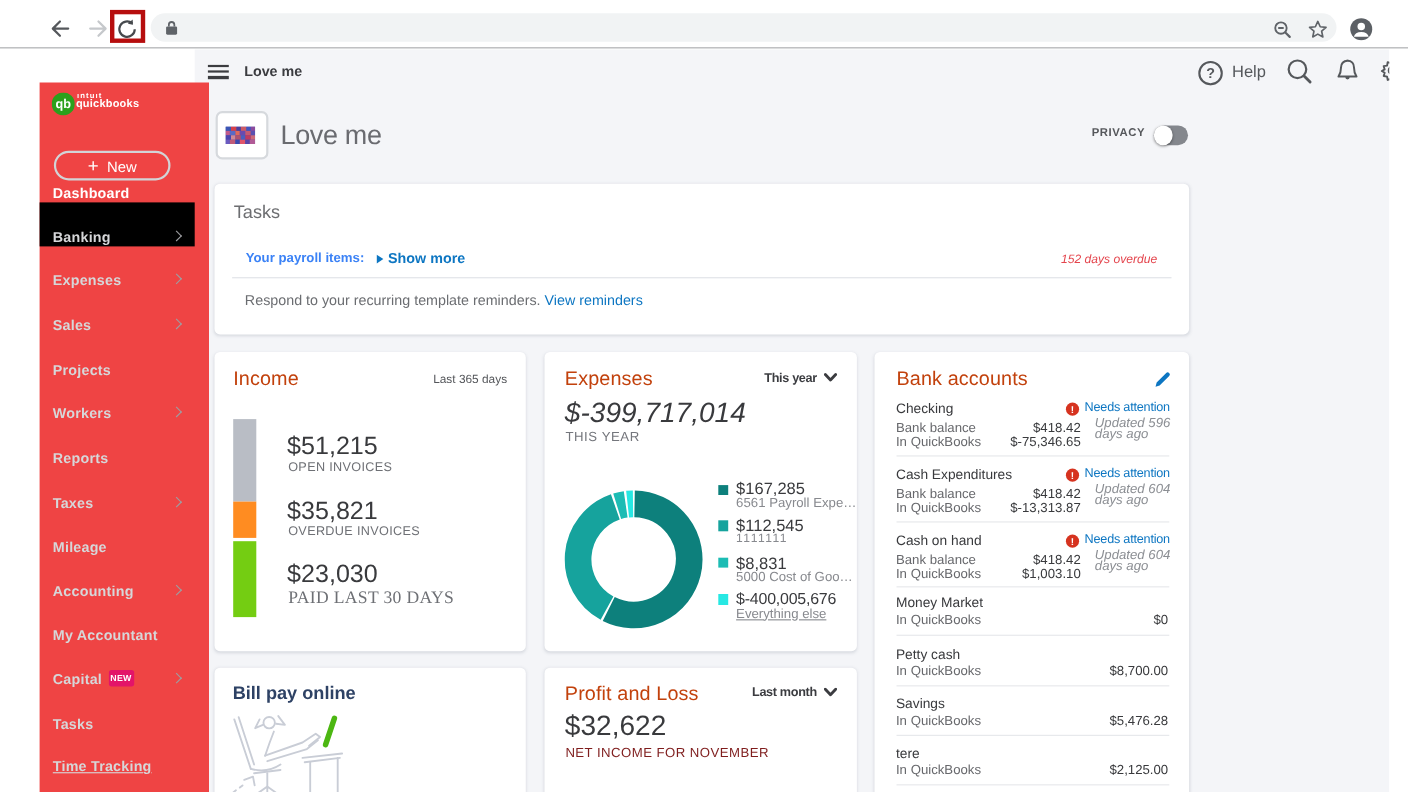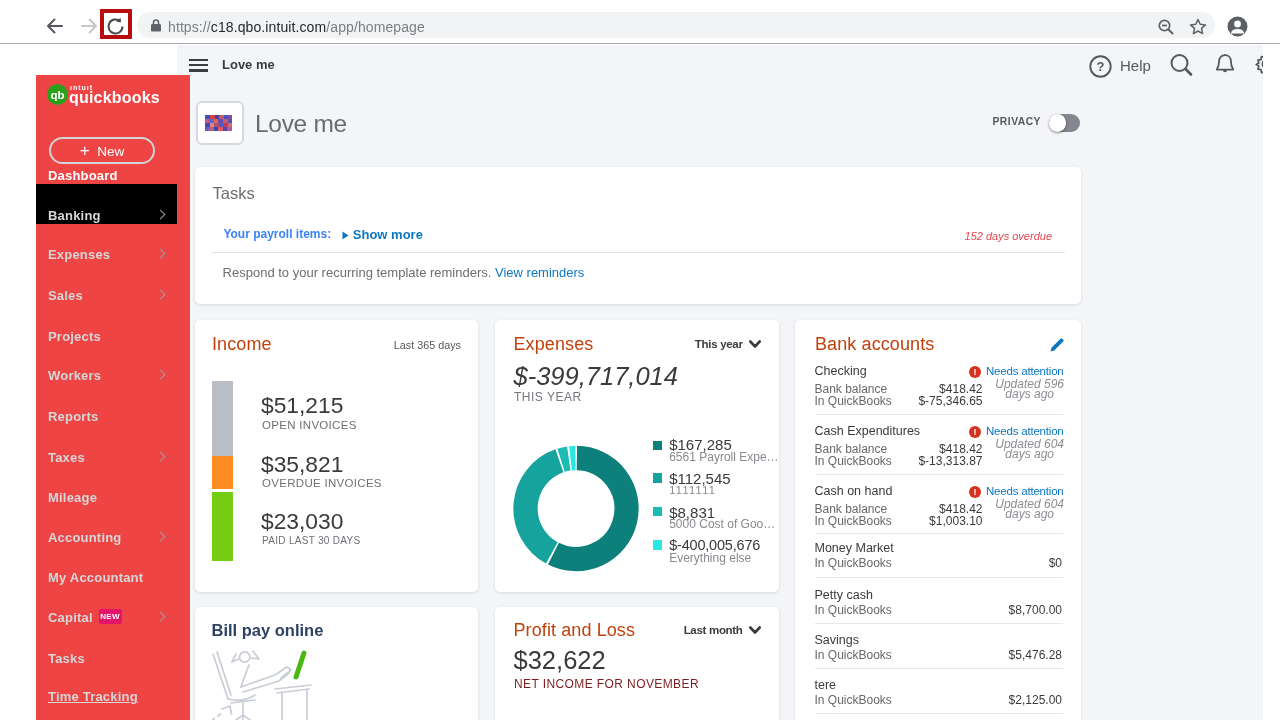--- a/index.html
+++ b/index.html
@@ -16,21 +16,21 @@
 .navitem { position:absolute; left:12px; width:129px; white-space:nowrap; font-size:13px; font-weight:700; color:#d6d7d9; letter-spacing:0.2px; }
 .navchev { position:absolute; right:13px; top:3px; width:7px; height:7px; border-right:1.7px solid #9d9ea2; border-top:1.7px solid #9d9ea2; transform:rotate(45deg); }
 .card { position:absolute; background:#fff; border-radius:5px; box-shadow:0 1px 3px rgba(80,90,110,0.18); }
 .ctitle { font-size:18px; color:#c2410c; letter-spacing:0.1px; }
 .blue { color:#0d76c2; }
 .amount { color:#393a3d; }
 .bdiv { position:absolute; left:20px; right:18px; height:1px; background:#e5e7ea; }
 .bname { position:absolute; left:20px; font-size:12.5px; color:#393a3d; }
 .blabel { position:absolute; left:20px; font-size:12px; color:#67686c; }
 .bamt { position:absolute; width:168px; left:20px; text-align:right; font-size:12px; color:#393a3d; }
-.bupd { position:absolute; right:17px; text-align:center; font-style:italic; font-size:12px; color:#8b8e93; }
+.bupd { position:absolute; right:17px; text-align:left; font-style:italic; font-size:12px; color:#8b8e93; }
 .needs { position:absolute; left:191.5px; font-size:11.5px; letter-spacing:-0.2px; font-weight:400; color:#0d76c2; }
 .rex { position:absolute; width:12px; height:12px; border-radius:50%; background:#d6331f; color:#fff; font-size:9px; font-weight:700; text-align:center; line-height:12px; }
 </style>
 </head>
 <body>
 
 <div id="browser">
   <svg class="abs" style="left:45px; top:16px;" width="20" height="20" viewBox="0 0 20 20">
     <path d="M3 10 H17 M3 10 L9.5 3.5 M3 10 L9.5 16.5" stroke="#55585c" stroke-width="2" fill="none" stroke-linecap="round"></path>
   </svg>
@@ -40,21 +40,20 @@
   <div id="redbox"></div>
   <svg class="abs" style="left:106px; top:17px;" width="20" height="20" viewBox="0 0 20 20">
     <path d="M16.5 9.5 A7 7 0 1 1 14.2 4.3" stroke="#46494d" stroke-width="2" fill="none"></path>
     <path d="M14.6 0.8 L14.9 5.6 L10.2 4.6 Z" fill="#46494d"></path>
   </svg>
   <div id="urlbar"></div>
   <svg class="abs" style="left:150px; top:19px;" width="12" height="13" viewBox="0 0 12 13">
     <rect x="1" y="5" width="10" height="7.5" rx="1.2" fill="#5f6368"></rect>
     <path d="M3.5 5 V3.5 A2.5 2.5 0 0 1 8.5 3.5 V5" stroke="#5f6368" stroke-width="1.6" fill="none"></path>
   </svg>
-  <div id="urltext"><span style="color:#7b7f83">https://</span><span style="color:#27282a">c18.qbo.intuit.com</span><span style="color:#7b7f83">/app/homepage</span></div>
   <svg class="abs" style="left:1157px; top:18px;" width="18" height="18" viewBox="0 0 18 18">
     <circle cx="7.5" cy="7.5" r="5.2" stroke="#5f6368" stroke-width="1.7" fill="none"></circle>
     <path d="M5 7.5 H10" stroke="#5f6368" stroke-width="1.7"></path>
     <path d="M11.5 11.5 L15.5 15.5" stroke="#5f6368" stroke-width="2" stroke-linecap="round"></path>
   </svg>
   <svg class="abs" style="left:1189px; top:18px;" width="18" height="18" viewBox="0 0 18 18">
     <path d="M9 1.5 L11.2 6.3 L16.5 6.9 L12.5 10.4 L13.6 15.6 L9 13 L4.4 15.6 L5.5 10.4 L1.5 6.9 L6.8 6.3 Z" stroke="#5f6368" stroke-width="1.5" fill="none" stroke-linejoin="round"></path>
   </svg>
   <svg class="abs" style="left:1227px; top:16px;" width="21" height="21" viewBox="0 0 21 21">
     <circle cx="10.5" cy="10.5" r="10" fill="#5c6065"></circle>
@@ -65,21 +64,21 @@
 
 <div id="app">
   <div id="content"></div>
   <div id="sidebar">
 
     <svg class="abs" style="left:11px; top:9px;" width="21" height="21" viewBox="0 0 21 21">
       <circle cx="10.5" cy="10.5" r="10.5" fill="#2ca01c"></circle>
       <text x="10.5" y="14.6" text-anchor="middle" font-size="11.5" font-weight="700" fill="#fff" font-family="Liberation Sans">qb</text>
     </svg>
     <div class="abs" style="left:34px; top:9px; font-size:7px; font-weight:700; color:#fff; letter-spacing:1px;">ıntuıt</div>
-    <div class="abs" style="left:33px; top:14px; font-size:16px; font-weight:700; color:#fff; letter-spacing:0.2px;">quickbooks</div>
+    <div class="abs" style="left:33px; top:14px; font-size:10px; font-weight:700; color:#fff; letter-spacing:0.2px;">quickbooks</div>
 
     <div class="abs" style="left:13px; top:62px; width:106px; height:27px; border:2px solid #d2d4d7; border-radius:14px; color:#fff; font-size:13.5px; font-weight:400; text-align:center; line-height:23px;"><span style="font-size:17px; font-weight:400;">+</span>&nbsp; New</div>
 
     <div class="abs" style="left:0; top:108.5px; width:141px; height:40px; background:#000;"></div>
   </div>
 </div>
 
 <div class="navitem" style="left:48px; top:167.5px; color:#fff;">Dashboard</div>
 <div class="navitem" style="left:48px; top:207.5px;">Banking<span class="navchev"></span></div>
 <div class="navitem" style="left:48px; top:247.3px;">Expenses<span class="navchev"></span></div>
@@ -172,21 +171,21 @@
   <div class="abs ctitle" style="left:17px; top:13.5px;">Income</div>
   <div class="abs" style="right:17px; top:19px; font-size:10.8px; color:#55575b;">Last 365 days</div>
   <div class="abs" style="left:17.3px; top:61px; width:20.9px; height:75px; background:#b9bdc5;"></div>
   <div class="abs" style="left:17.3px; top:136px; width:20.9px; height:33px; background:#ff8c21;"></div>
   <div class="abs" style="left:17.3px; top:172px; width:20.9px; height:69px; background:#74cd12;"></div>
   <div class="abs amount" style="left:66px; top:72px; font-size:22.8px;">$51,215</div>
   <div class="abs" style="left:67px; top:98.5px; font-size:11.5px; color:#6e7075; letter-spacing:0.3px;">OPEN INVOICES</div>
   <div class="abs amount" style="left:66px; top:130.5px; font-size:22.8px;">$35,821</div>
   <div class="abs" style="left:67px; top:157px; font-size:11.5px; color:#6e7075; letter-spacing:0.3px;">OVERDUE INVOICES</div>
   <div class="abs amount" style="left:66px; top:188px; font-size:22.8px;">$23,030</div>
-  <div class="abs" style="left:67px; top:214.5px; font-size:10px; color:#6e7075; letter-spacing:0.3px;">PAID LAST 30 DAYS</div>
+  <div class="abs" style="left:67px; top:214.5px; font-size:16px; color:#6e7075; letter-spacing:0.3px;font-family:Liberation Serif, serif;">PAID LAST 30 DAYS</div>
 </div>
 
 <div class="card" style="left:494.5px; top:320px; width:284px; height:272px;">
   <div class="abs ctitle" style="left:19px; top:14px;">Expenses</div>
   <div class="abs" style="right:18px; top:17.5px; font-size:11.5px; font-weight:700; color:#3b3c40; letter-spacing:-0.3px;">This year <svg style="margin-left:3px; vertical-align:-1px;" width="12" height="9" viewBox="0 0 12 9">
         <path d="M1.3 1.5 L6 6.5 L10.7 1.5" stroke="#3b3c40" stroke-width="2.6" fill="none" stroke-linecap="round" stroke-linejoin="round"></path>
       </svg></div>
   <div class="abs amount" style="left:19px; top:41.5px; font-size:25.5px;font-style:italic;">$-399,717,014</div>
   <div class="abs" style="left:19.5px; top:70px; font-size:12px; color:#74767c; letter-spacing:0.5px;">THIS YEAR</div>
   <svg class="abs" style="left:18.5px; top:125px;" width="127" height="127" viewBox="0 0 127 127">
@@ -201,21 +200,21 @@
   <div class="abs amount" style="left:174.7px; top:116.2px; font-size:15px;">$167,285</div>
   <div class="abs" style="left:174.7px; top:129.8px; font-size:12px; color:#87898e;">6561 Payroll Expe…</div>
   <div class="abs" style="left:158.4px; top:153.3px; width:9.5px; height:9.5px; background:#16a39d;"></div>
   <div class="abs amount" style="left:174.7px; top:150.3px; font-size:15px;">$112,545</div>
   <div class="abs" style="left:174.7px; top:164px; font-size:11px; letter-spacing:1.3px; color:#87898e;">1111111</div>
   <div class="abs" style="left:158.4px; top:186.7px; width:9.5px; height:9.5px; background:#1cbcb4;"></div>
   <div class="abs amount" style="left:174.7px; top:183.5px; font-size:15px;">$8,831</div>
   <div class="abs" style="left:174.7px; top:197.1px; font-size:12px; color:#87898e;">5000 Cost of Goo…</div>
   <div class="abs" style="left:158.4px; top:220px; width:9.5px; height:9.5px; background:#27e8e3;"></div>
   <div class="abs amount" style="left:174.7px; top:216.9px; font-size:14.5px; letter-spacing:-0.2px;">$-400,005,676</div>
-  <div class="abs" style="left:174.7px; top:230.8px; font-size:12px; color:#87898e;">Everything else</div>
+  <div class="abs" style="left:174.7px; top:230.8px; font-size:12px; color:#87898e;text-decoration:underline;">Everything else</div>
 </div>
 
 <div class="card" style="left:794.5px; top:320px; width:286.5px; height:420px;">
   <div class="abs ctitle" style="left:20.5px; top:13.5px;">Bank accounts</div>
   <svg class="abs" style="left:255px; top:18px;" width="14" height="14" viewBox="0 0 14 14">
     <path d="M0.5 13.5 L1.5 9.8 L10.2 1.1 A1.8 1.8 0 0 1 12.8 1.1 L12.9 1.2 A1.8 1.8 0 0 1 12.9 3.8 L4.2 12.5 Z" fill="#0d76c2"></path>
   </svg>
 
   <div class="bname" style="top:43.5px;">Checking</div>
   <div class="rex" style="left:174.5px; top:45.5px;">!</div>

